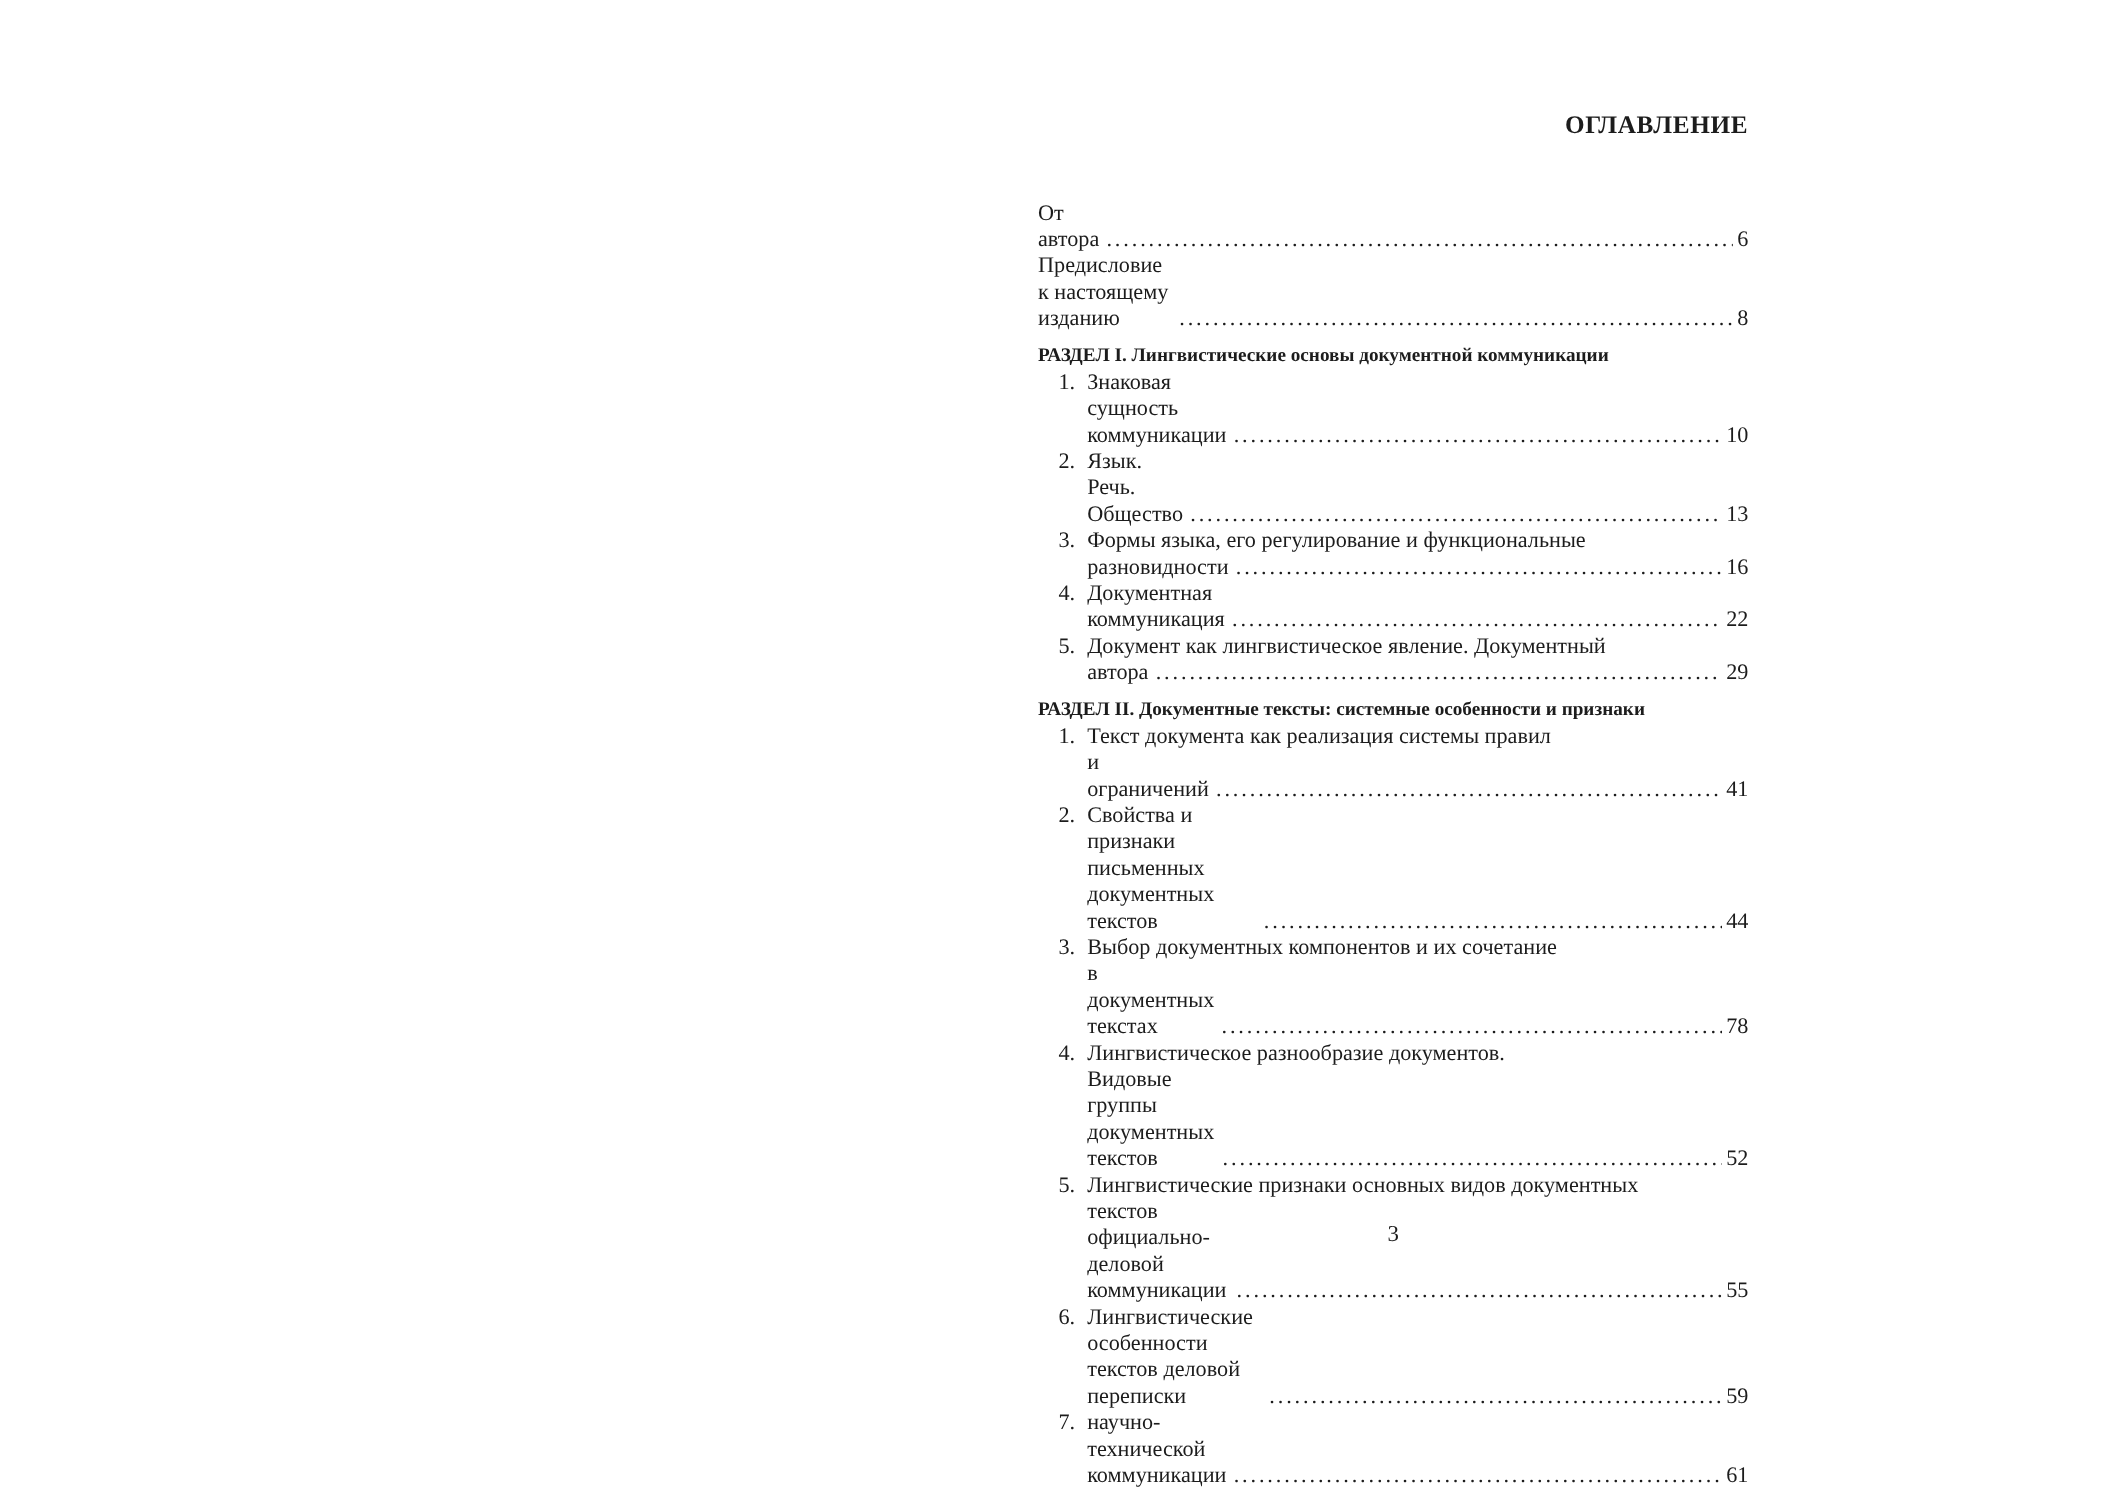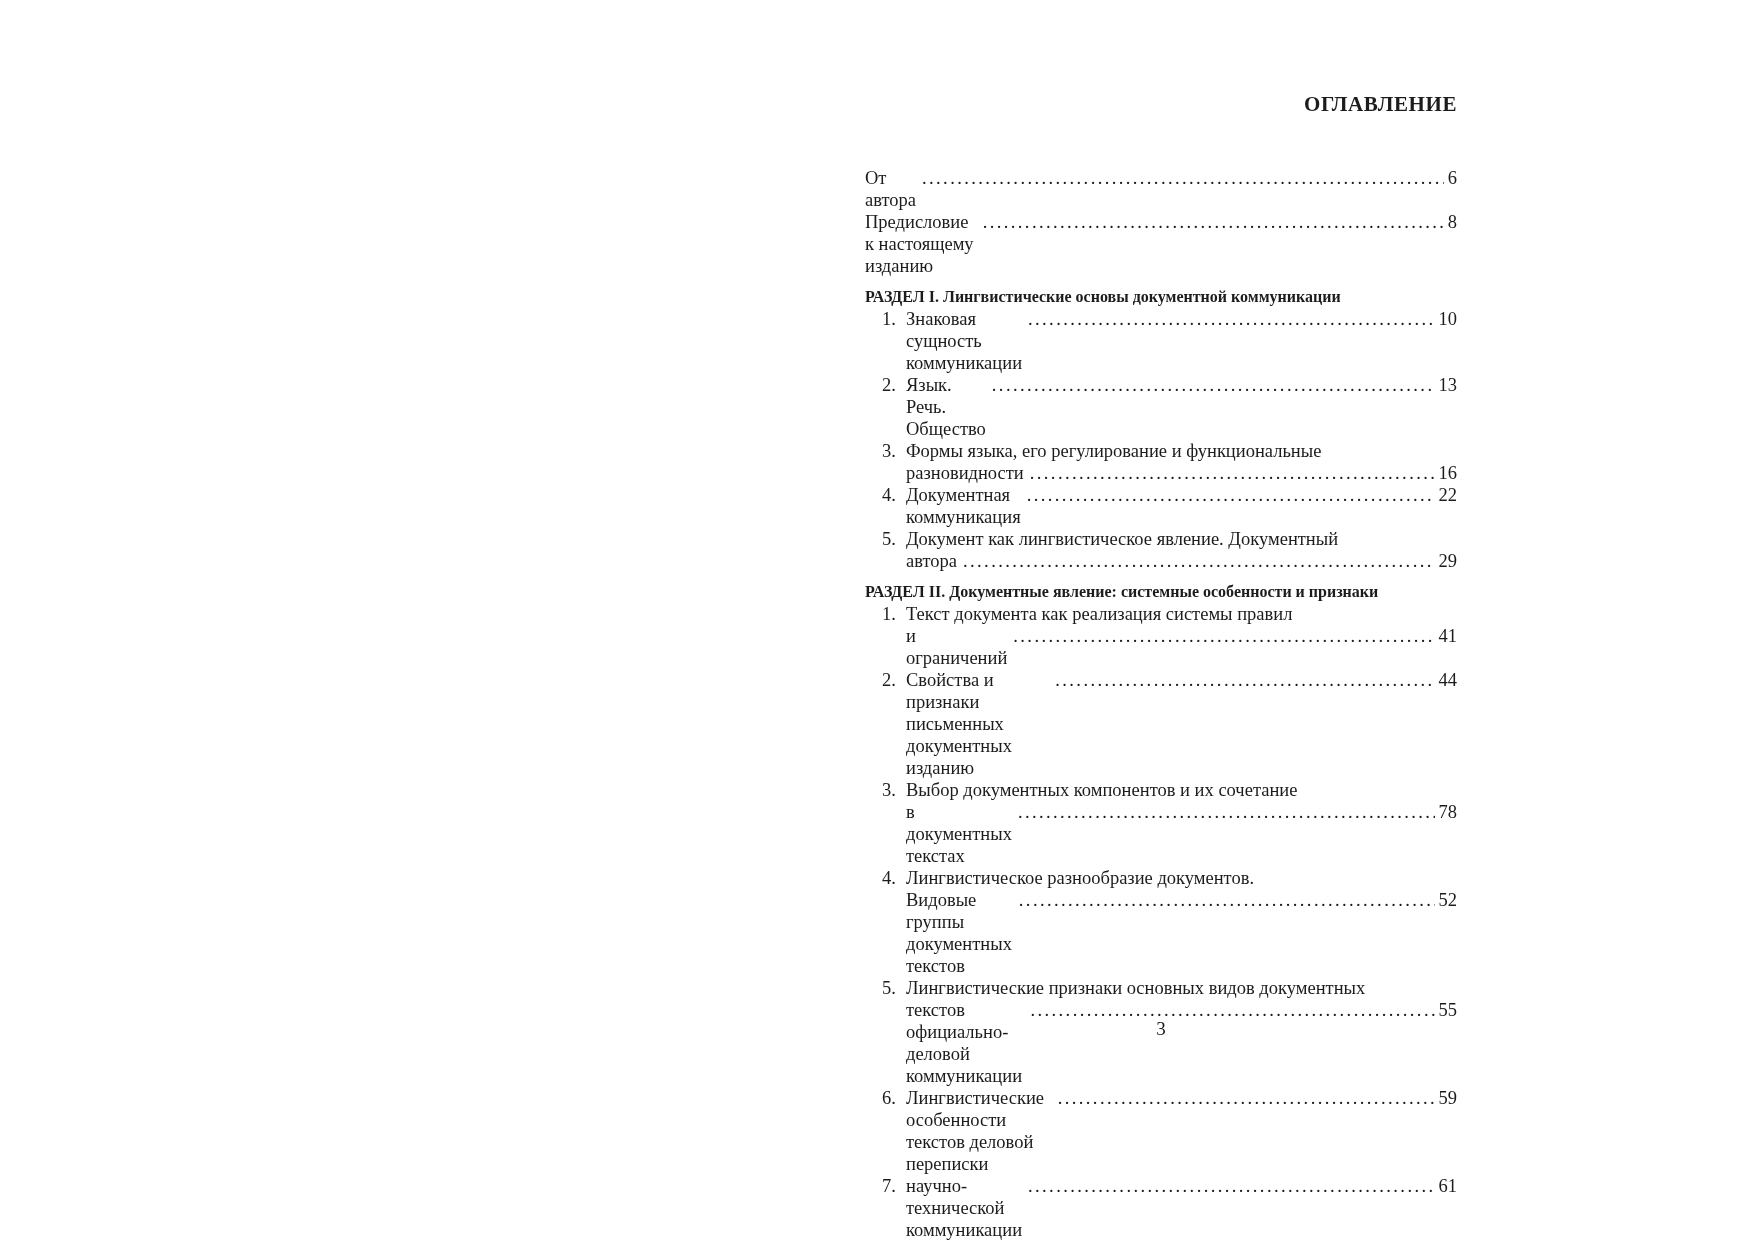--- a/index.html
+++ b/index.html
@@ -19,21 +19,21 @@
   }
   .title {
     text-align:right;
     font-weight:bold;
     font-size:21px;
     letter-spacing:0.6px;
     margin:0 0 50px 0;
   }
   .line {
     display:flex;
-    align-items:flex-start;
+    align-items:flex-end;
     line-height:22px;
     font-size:18.5px;
   }
   .txt { white-space:pre-wrap; }
   .dots {
     flex:1 1 auto;
     overflow:hidden;
     white-space:nowrap;
     margin:0 4px 0 6px;
     min-width:12px;
@@ -135,39 +135,39 @@
               </div>
               <div class="line">
                 <span class="txt">автора</span>
                 <span class="dots"></span>
                 <span class="pg">29</span>
               </div>
             </div>
           </div>
         </div>
         <div class="section">
-          <div class="section-heading">РАЗДЕЛ II. Документные явление: системные особенности и признаки</div>
+          <div class="section-heading">РАЗДЕЛ II. Документные тексты: системные особенности и признаки</div>
           <div class="toc-item">
             <span class="num">1.</span>
             <div class="item-body">
               <div class="line">
                 <span class="txt">Текст документа как реализация системы правил</span>
               </div>
               <div class="line">
                 <span class="txt">и ограничений</span>
                 <span class="dots"></span>
                 <span class="pg">41</span>
               </div>
             </div>
           </div>
           <div class="toc-item">
             <span class="num">2.</span>
             <div class="item-body">
               <div class="line">
-                <span class="txt">Свойства и признаки письменных документных изданию</span>
+                <span class="txt">Свойства и признаки письменных документных текстов</span>
                 <span class="dots"></span>
                 <span class="pg">44</span>
               </div>
             </div>
           </div>
           <div class="toc-item">
             <span class="num">3.</span>
             <div class="item-body">
               <div class="line">
                 <span class="txt">Выбор документных компонентов и их сочетание</span>

